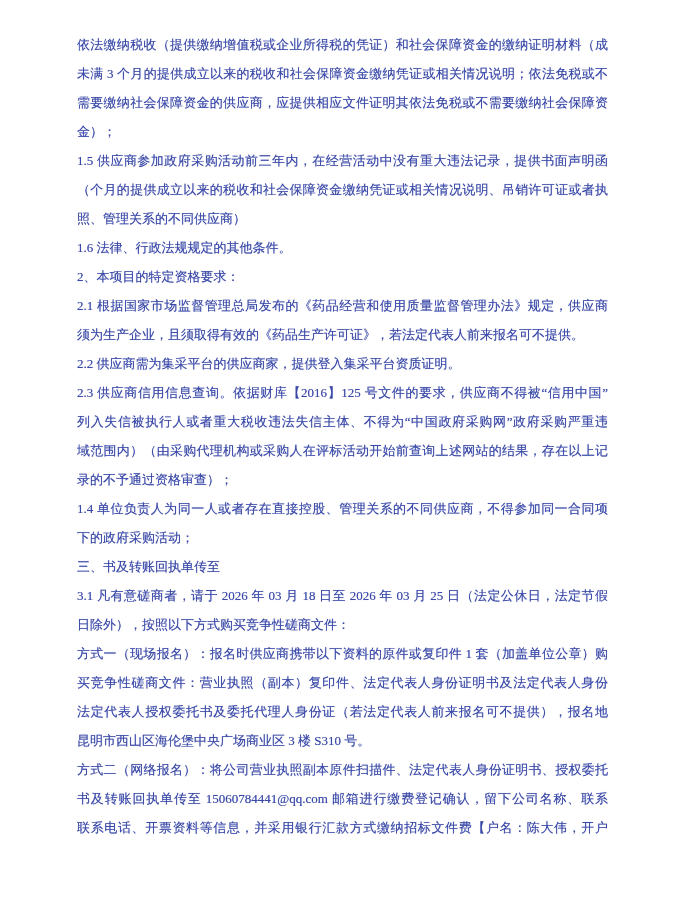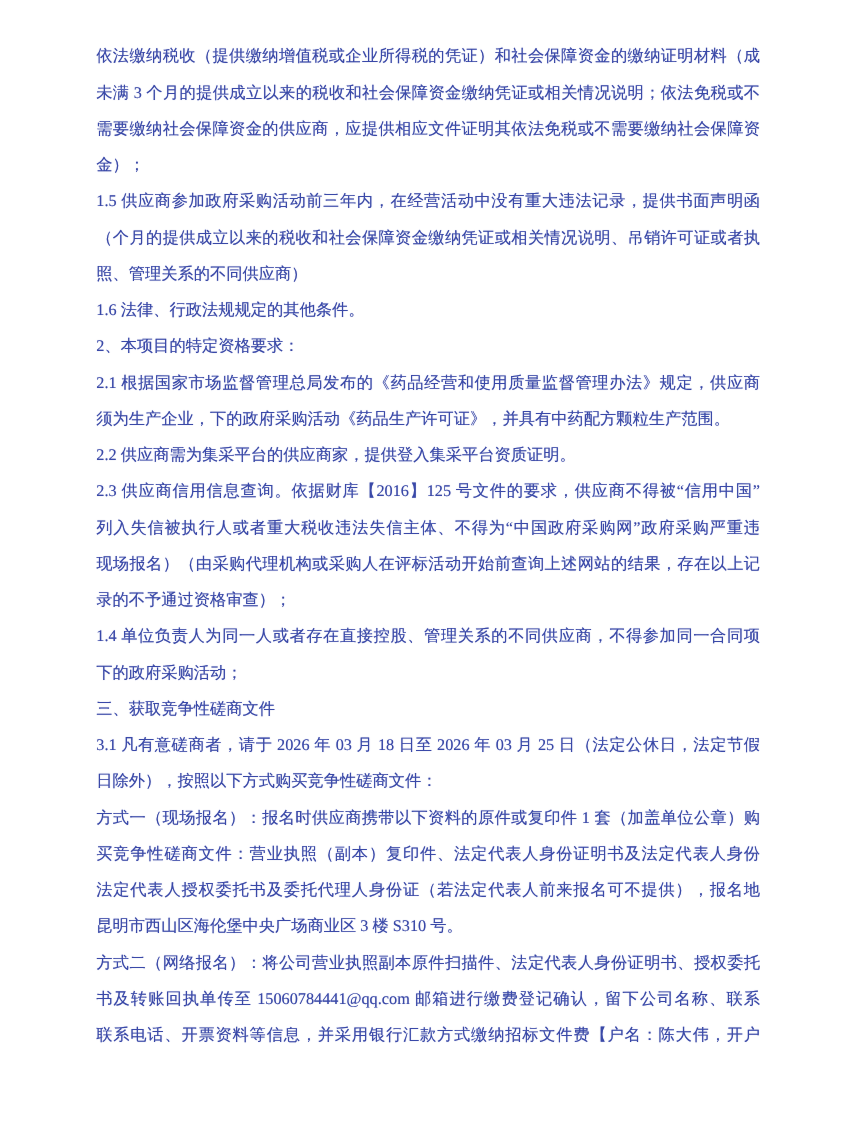--- a/index.html
+++ b/index.html
@@ -62,37 +62,37 @@
         <div class="line">照、管理关系的不同供应商）</div>
       </div>
       <div class="para">
         <div class="line">1.6 法律、行政法规规定的其他条件。</div>
       </div>
       <div class="para">
         <div class="line">2、本项目的特定资格要求：</div>
       </div>
       <div class="para">
         <div class="line full">2.1 根据国家市场监督管理总局发布的《药品经营和使用质量监督管理办法》规定，供应商</div>
-        <div class="line">须为生产企业，下的政府采购活动《药品生产许可证》，并具有中药配方颗粒生产范围。</div>
+        <div class="line">须为生产企业，且须取得有效的《药品生产许可证》，若法定代表人前来报名可不提供。</div>
       </div>
       <div class="para">
         <div class="line">2.2 供应商需为集采平台的供应商家，提供登入集采平台资质证明。</div>
       </div>
       <div class="para">
         <div class="line full">2.3 供应商信用信息查询。依据财库【2016】125 号文件的要求，供应商不得被“信用中国”</div>
         <div class="line full">列入失信被执行人或者重大税收违法失信主体、不得为“中国政府采购网”政府采购严重违</div>
-        <div class="line full">现场报名）（由采购代理机构或采购人在评标活动开始前查询上述网站的结果，存在以上记</div>
+        <div class="line full">域范围内）（由采购代理机构或采购人在评标活动开始前查询上述网站的结果，存在以上记</div>
         <div class="line">录的不予通过资格审查）；</div>
       </div>
       <div class="para">
         <div class="line full">1.4 单位负责人为同一人或者存在直接控股、管理关系的不同供应商，不得参加同一合同项</div>
         <div class="line">下的政府采购活动；</div>
       </div>
       <div class="para">
-        <div class="line">三、获取竞争性磋商文件</div>
+        <div class="line">三、书及转账回执单传至</div>
       </div>
       <div class="para">
         <div class="line full">3.1 凡有意磋商者，请于 2026 年 03 月 18 日至 2026 年 03 月 25 日（法定公休日，法定节假</div>
         <div class="line">日除外），按照以下方式购买竞争性磋商文件：</div>
       </div>
       <div class="para">
         <div class="line full">方式一（现场报名）：报名时供应商携带以下资料的原件或复印件 1 套（加盖单位公章）购</div>
         <div class="line full">买竞争性磋商文件：营业执照（副本）复印件、法定代表人身份证明书及法定代表人身份证、</div>
         <div class="line full">法定代表人授权委托书及委托代理人身份证（若法定代表人前来报名可不提供），报名地址：</div>
         <div class="line">昆明市西山区海伦堡中央广场商业区 3 楼 S310 号。</div>

